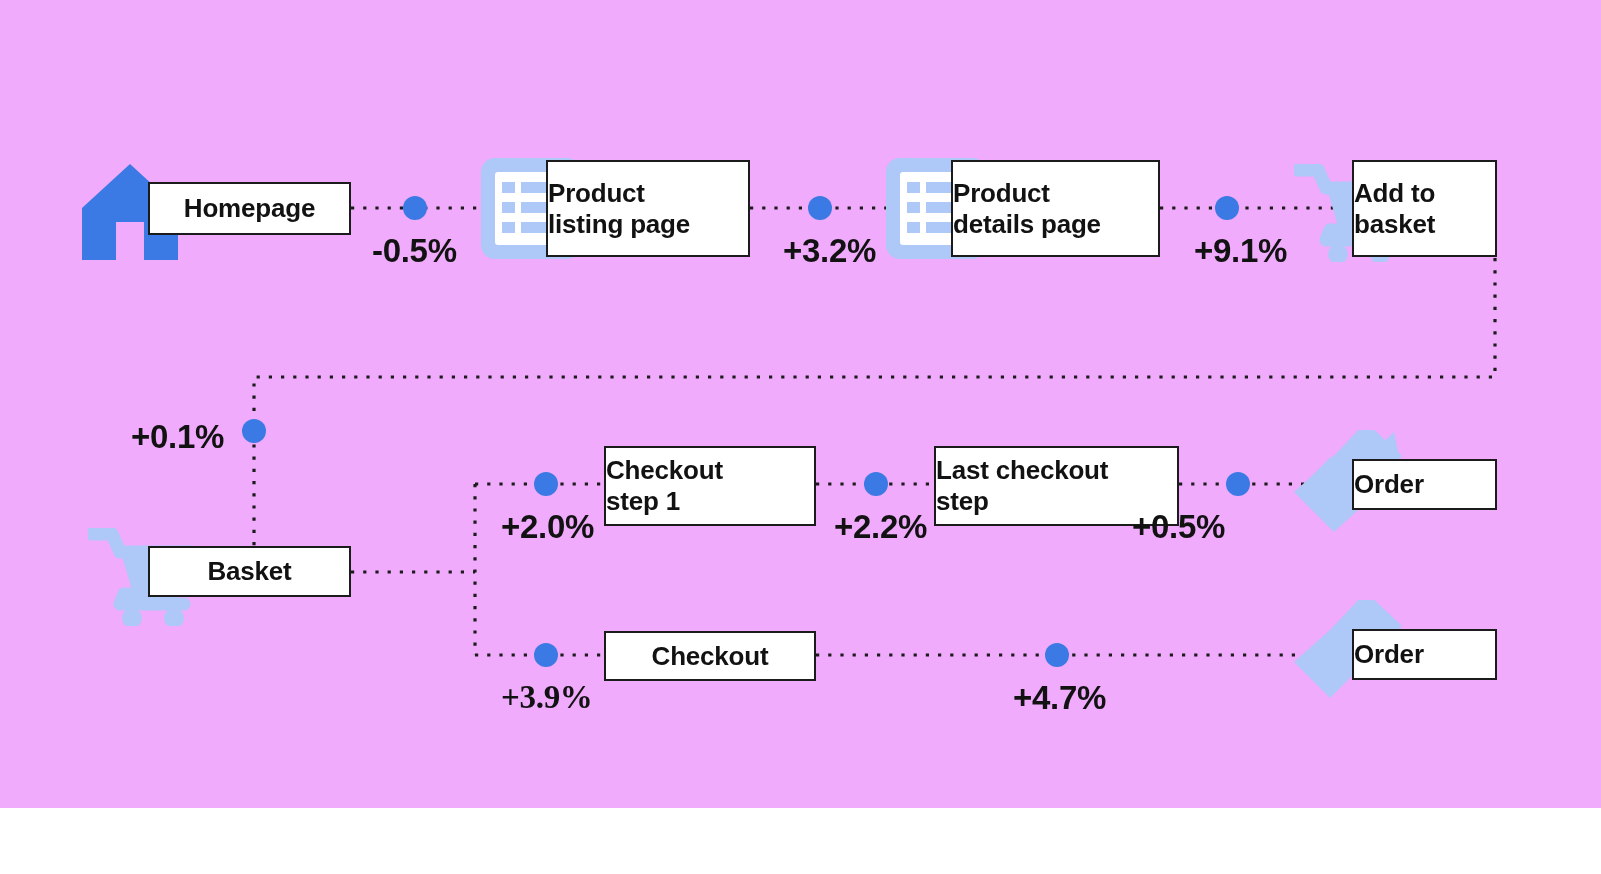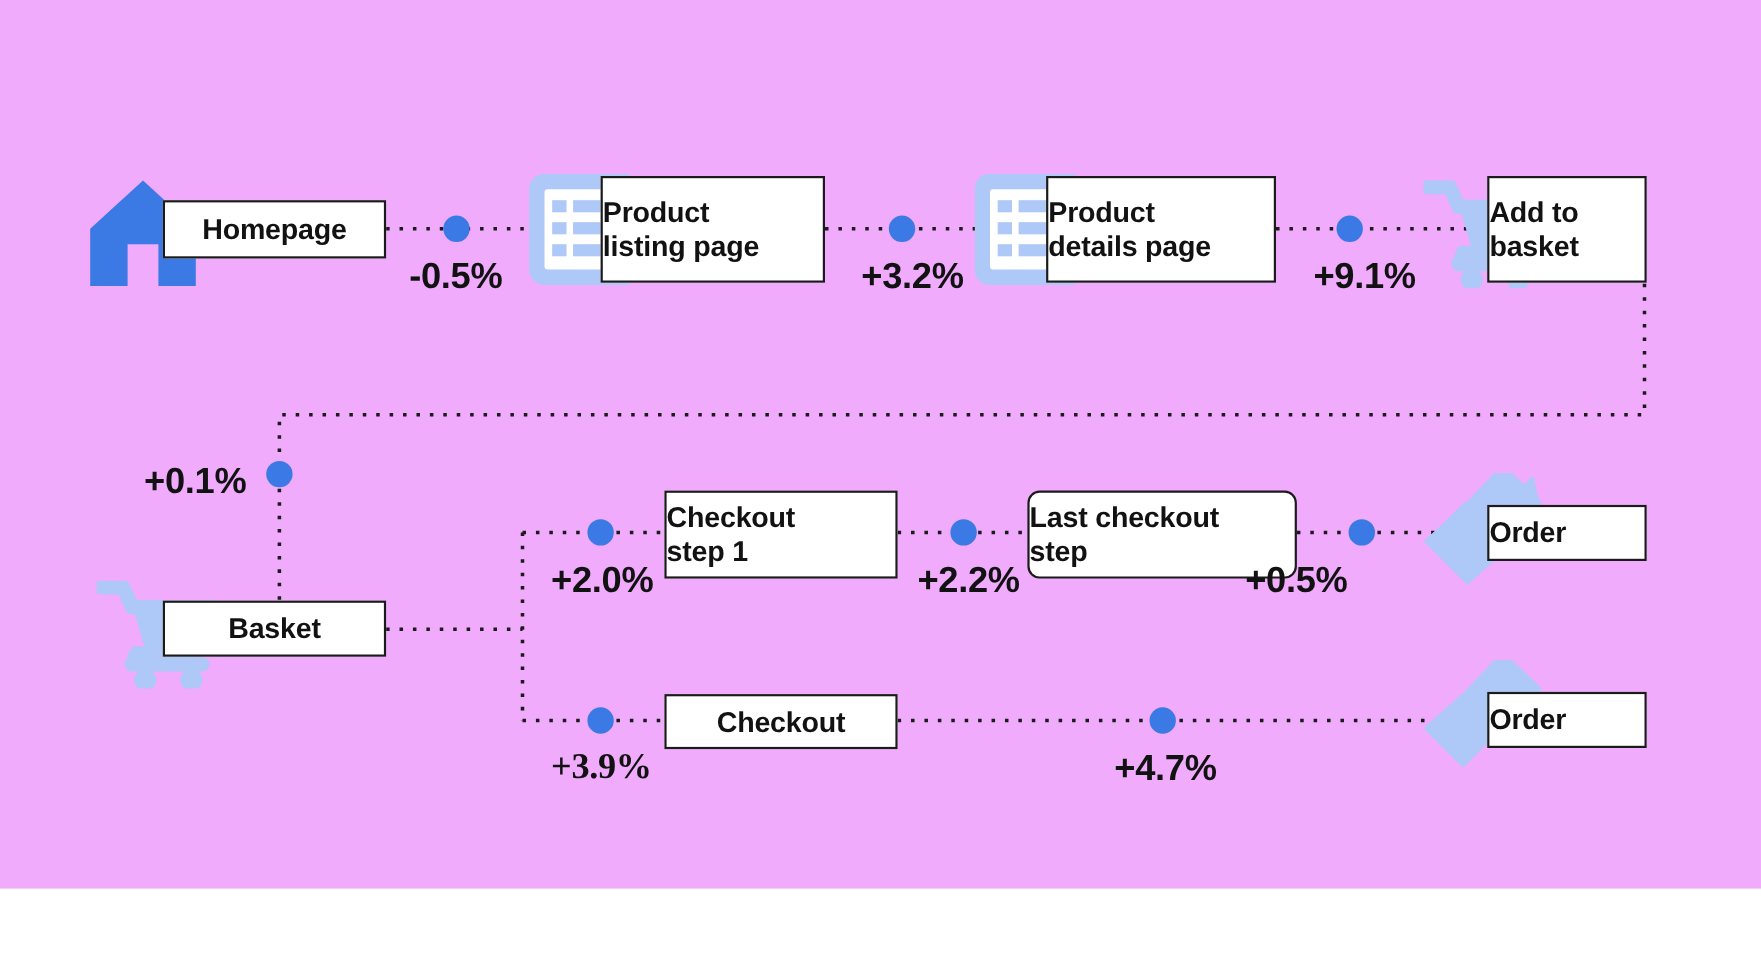--- a/index.html
+++ b/index.html
@@ -194,21 +194,21 @@
 
   <div class="node center" style="left:148px; top:546px; width:203px; height:51px;">
     <span class="node-label">Basket</span>
   </div>
 
   <div class="node" style="left:604px; top:446px; width:212px; height:80px;">
     <span class="node-label">Checkout
 step 1</span>
   </div>
 
-  <div class="node" style="left:934px; top:446px; width:245px; height:80px;border-radius:11px;">
+  <div class="node" style="left:934px; top:446px; width:245px; height:80px;">
     <span class="node-label">Last checkout
 step</span>
   </div>
 
   <div class="node" style="left:1352px; top:459px; width:145px; height:51px;">
     <span class="node-label">Order</span>
   </div>
 
   <div class="node center" style="left:604px; top:631px; width:212px; height:50px;">
     <span class="node-label">Checkout</span>

